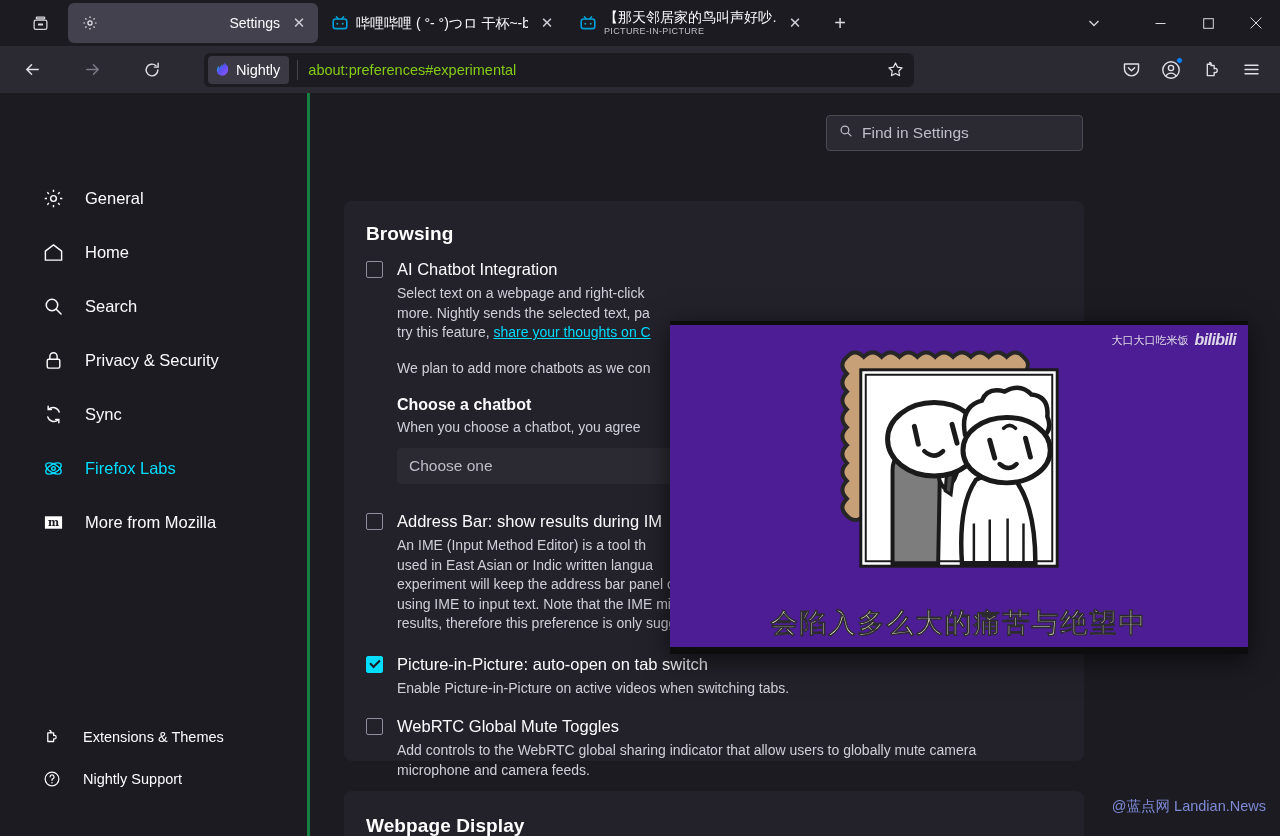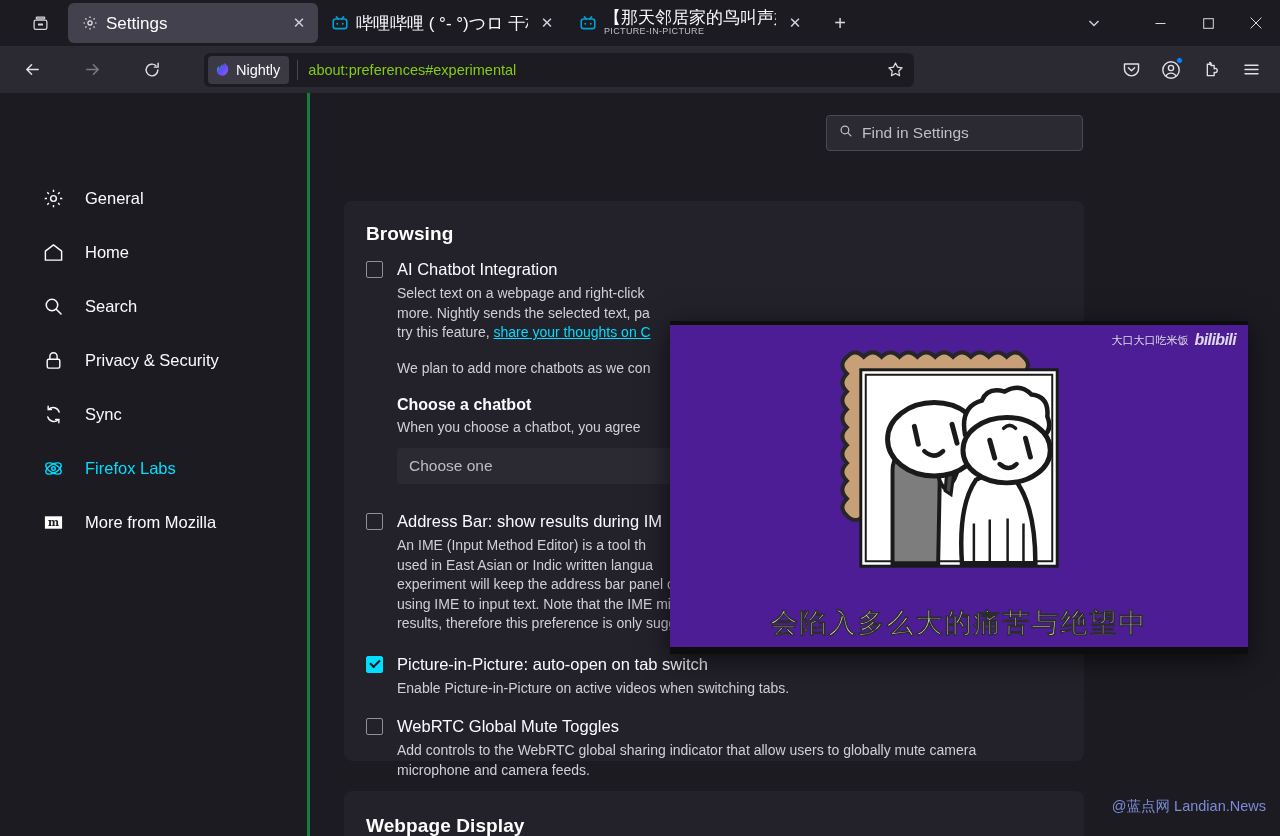--- a/index.html
+++ b/index.html
@@ -24,22 +24,22 @@
   .tab {
     height: 40px; display: flex; align-items: center; gap: 8px;
     padding: 0 8px 0 14px; border-radius: 6px; position: relative;
     flex-shrink: 0;
   }
   .tab.active { background: #42414d; width: 250px; }
   .tab.inactive { width: 248px; }
   .tab-favicon { width: 16px; height: 16px; flex-shrink: 0; display: block; }
   .tab-titlewrap { flex: 1; min-width: 0; overflow: hidden; }
   .tab-title {
-    font-size: 17px; color: #fbfbfe; white-space: nowrap;
-    overflow: hidden; line-height: 17px;
+    font-size: 14px; color: #fbfbfe; white-space: nowrap;
+    overflow: hidden; line-height: 17px; text-align: right;
   }
   .tab-sub {
     font-size: 9px; color: #bfbfc9; letter-spacing: 0.35px;
     white-space: nowrap; line-height: 11px;
   }
   .tab-close {
     width: 22px; height: 22px; flex-shrink: 0;
     display: flex; align-items: center; justify-content: center;
     color: #cfcfd8; font-size: 15px;
   }
@@ -430,20 +430,40 @@
         <span class="ico">
           <svg width="21" height="21" viewBox="0 0 22 22">
             <rect x="2" y="4.5" width="18" height="13" fill="#ffffff"></rect>
             <text x="11" y="14.6" font-size="11" font-weight="bold" text-anchor="middle" fill="#1c1b22" font-family="DejaVu Serif, serif">m</text>
           </svg>
         </span>
         <span class="lbl">More from Mozilla</span>
       </div>
     </div>
 
+    <div class="nav-bottom">
+      <div class="nav-item small">
+        <span class="ico">
+          <svg width="18" height="18" viewBox="0 0 20 20" fill="none" stroke="currentColor" stroke-width="1.4" stroke-linejoin="round">
+            <path d="M7 2.6c1.2 0 2 .8 2 1.7 0 .4-.2.8-.2 1.1h3v3c.3 0 .7-.2 1.1-.2.9 0 1.7.8 1.7 2s-.8 2-1.7 2c-.4 0-.8-.2-1.1-.2v3H5.3V5.4h3c0-.3-.2-.7-.2-1.1"></path>
+          </svg>
+        </span>
+        <span class="lbl">Extensions &amp; Themes</span>
+      </div>
+      <div class="nav-item small">
+        <span class="ico">
+          <svg width="18" height="18" viewBox="0 0 20 20" fill="none" stroke="currentColor" stroke-width="1.4">
+            <circle cx="10" cy="10" r="7.6"></circle>
+            <path d="M7.9 7.6a2.2 2.2 0 1 1 2.9 2.2c-.6.2-.8.7-.8 1.2v.5" stroke-linecap="round"></path>
+            <circle cx="10" cy="14.2" r="0.8" fill="currentColor" stroke="none"></circle>
+          </svg>
+        </span>
+        <span class="lbl">Nightly Support</span>
+      </div>
+    </div>
   </div>
 
   <div class="main">
 
     <div class="findbox">
       <span>
         <svg width="14" height="14" viewBox="0 0 16 16" fill="none" stroke="#bfbfc9" stroke-width="1.4" stroke-linecap="round">
           <circle cx="6.8" cy="6.8" r="4.4"></circle>
           <path d="M10.2 10.2l3.4 3.4"></path>
         </svg>

